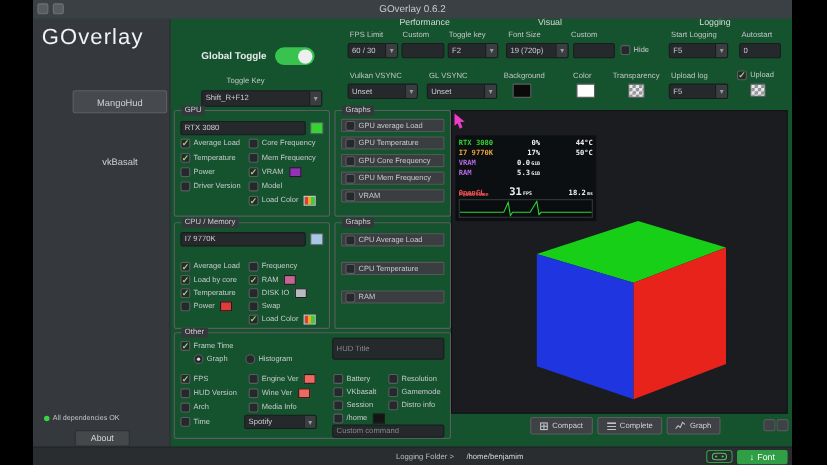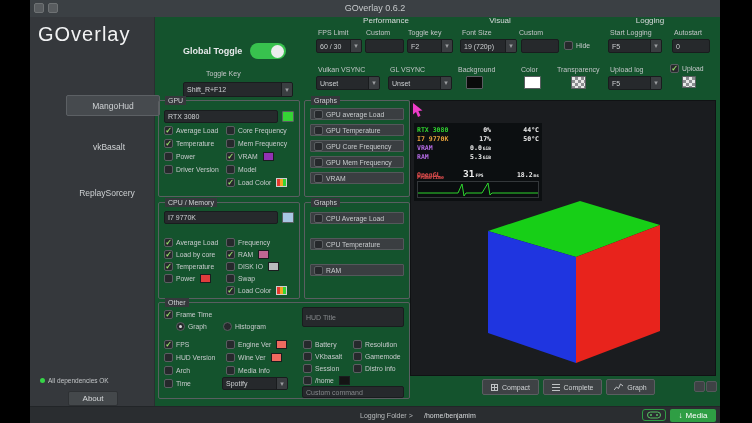--- a/index.html
+++ b/index.html
@@ -87,23 +87,22 @@
     <div class="titlebar">
       <span class="tb-icons">
         <span class="tb-icon"></span>
         <span class="tb-icon"></span>
       </span>
       <span>GOverlay 0.6.2</span>
     </div>
 
     <div class="sidebar">
       <div class="logo">GOverlay</div>
-      <div class="nav-item selected abs" style="left:36px;top:78px;width:94px;height:21px">MangoHud</div>
+      <div class="nav-item selected abs" style="left:36px;top:65px;width:86px;height:21px">MangoHud</div>
       <div class="nav-item abs" style="left:36px;top:120px;width:86px;height:21px">vkBasalt</div>
-      <div class="nav-item abs" style="left:30px;top:166px;width:94px;height:21px">ReplaySorcery</div>
       <div class="deps abs" style="left:10px;top:360px">
         <span class="dot"></span>
         <span>All dependencies OK</span>
       </div>
       <div class="about abs" style="left:38px;top:374px;width:50px;height:15px">About</div>
     </div>
 
     <div class="big-label" style="left:153px;top:46px">Global Toggle</div>
     <div class="toggle" style="left:220px;top:43px;width:36px;height:16px">
       <span class="knob"></span>
@@ -481,18 +480,18 @@
       <span class="bb-value abs" style="left:394px;top:0">/home/benjamim</span>
       <div class="gp-btn abs" style="left:612px;top:2px">
         <svg width="14" height="8" viewBox="0 0 14 8">
           <rect x="0.5" y="1" width="13" height="6" rx="3" fill="none" stroke="#57c263" stroke-width="1"></rect>
           <circle cx="4" cy="4" r="1" fill="#57c263"></circle>
           <circle cx="10" cy="4" r="1" fill="#57c263"></circle>
         </svg>
       </div>
       <div class="save abs" style="left:640px;top:2px">
         <span class="save-ic">↓</span>
-        <span>Media</span>
+        <span>Font</span>
       </div>
     </div>
 
   </div>
 </div>
 
 </body></html>

